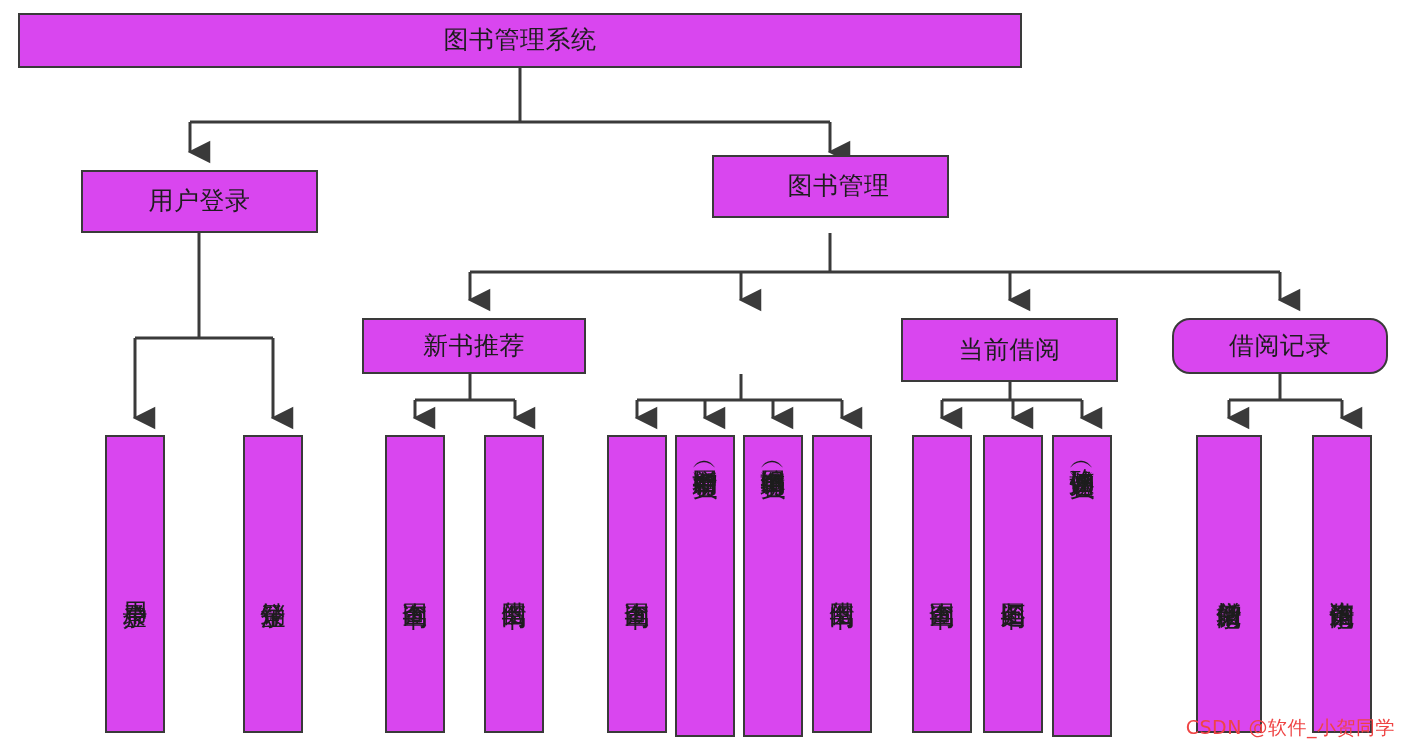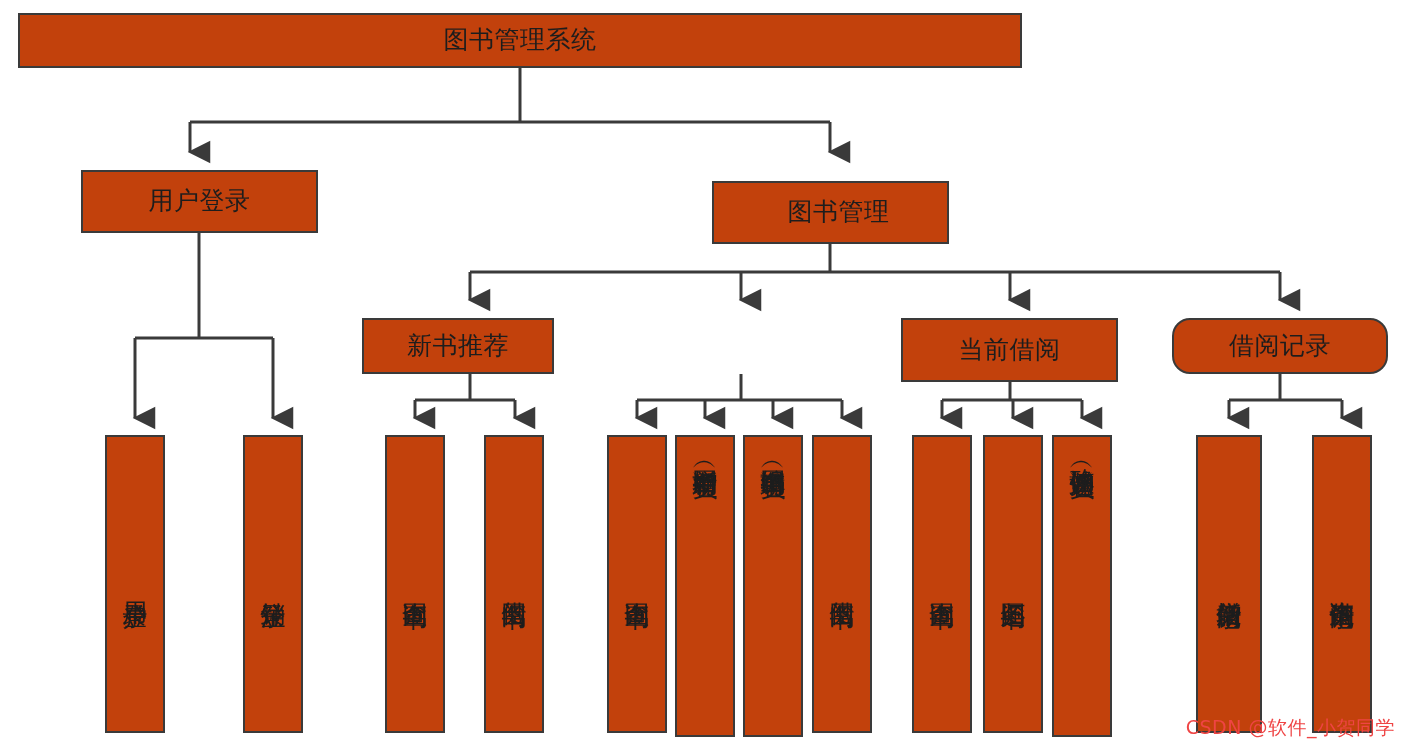--- a/index.html
+++ b/index.html
@@ -21,21 +21,21 @@
     position: absolute;
     left: 0;
     top: 0;
     width: 1405px;
     height: 747px;
   }
   .node {
     position: absolute;
     box-sizing: border-box;
     border: 2.5px solid #3a3a3a;
-    background: #c2410c;
+    background: #d946ef;
     display: flex;
     align-items: center;
     justify-content: center;
     color: #1d1d1d;
   }
   .node .lbl {
     display: block;
     text-align: center;
     line-height: 1.05;
     white-space: nowrap;
@@ -133,25 +133,25 @@
     </g>
   </svg>
 
   <div class="node h-node root" style="left:18px; top:13px; width:1004px; height:55px;">
     <span class="lbl">图书管理系统</span>
   </div>
 
   <div class="node h-node" style="left:81px; top:170px; width:237px; height:63px;">
     <span class="lbl">用户登录</span>
   </div>
-  <div class="node h-node" style="left:712px; top:181px; width:237px; height:63px;padding-left:16px;">
+  <div class="node h-node" style="left:712px; top:155px; width:237px; height:63px;padding-left:16px;">
     <span class="lbl">图书管理</span>
   </div>
 
-  <div class="node h-node" style="left:362px; top:318px; width:192px; height:56px;">
+  <div class="node h-node" style="left:362px; top:318px; width:224px; height:56px;">
     <span class="lbl">新书推荐</span>
   </div>
   <div class="node h-node" style="left:901px; top:318px; width:217px; height:64px;justify-content:center;">
     <span class="lbl">当前借阅</span>
   </div>
   <div class="node h-node" style="left:1172px; top:318px; width:216px; height:56px;border-radius:18px;">
     <span class="lbl">借阅记录</span>
   </div>
 
   <div class="node v-node centered" style="left:105px; top:435px; width:60px; height:298px;">

